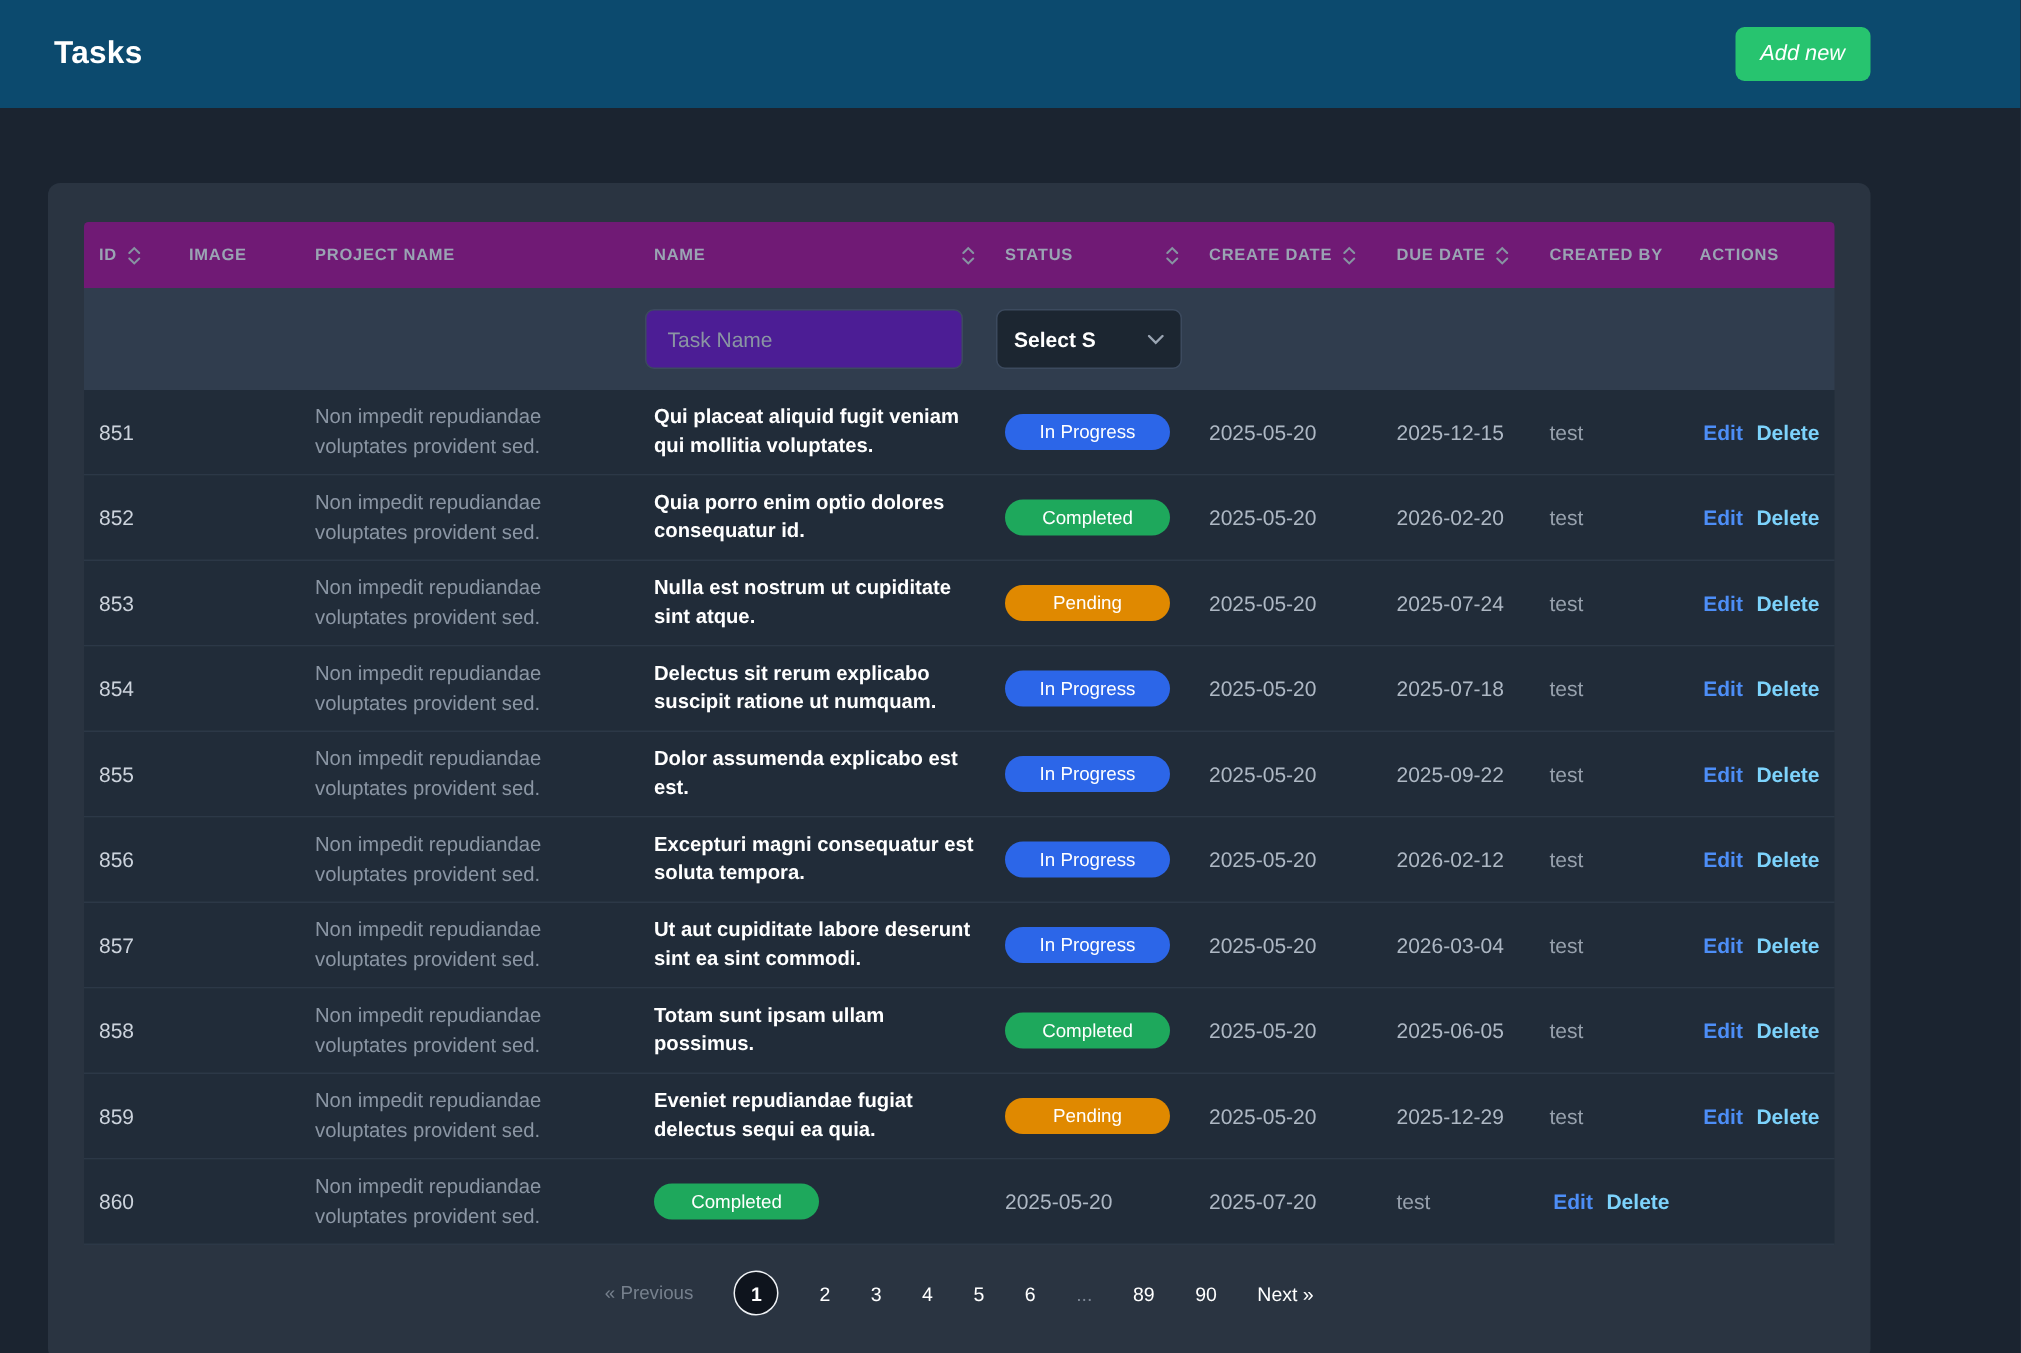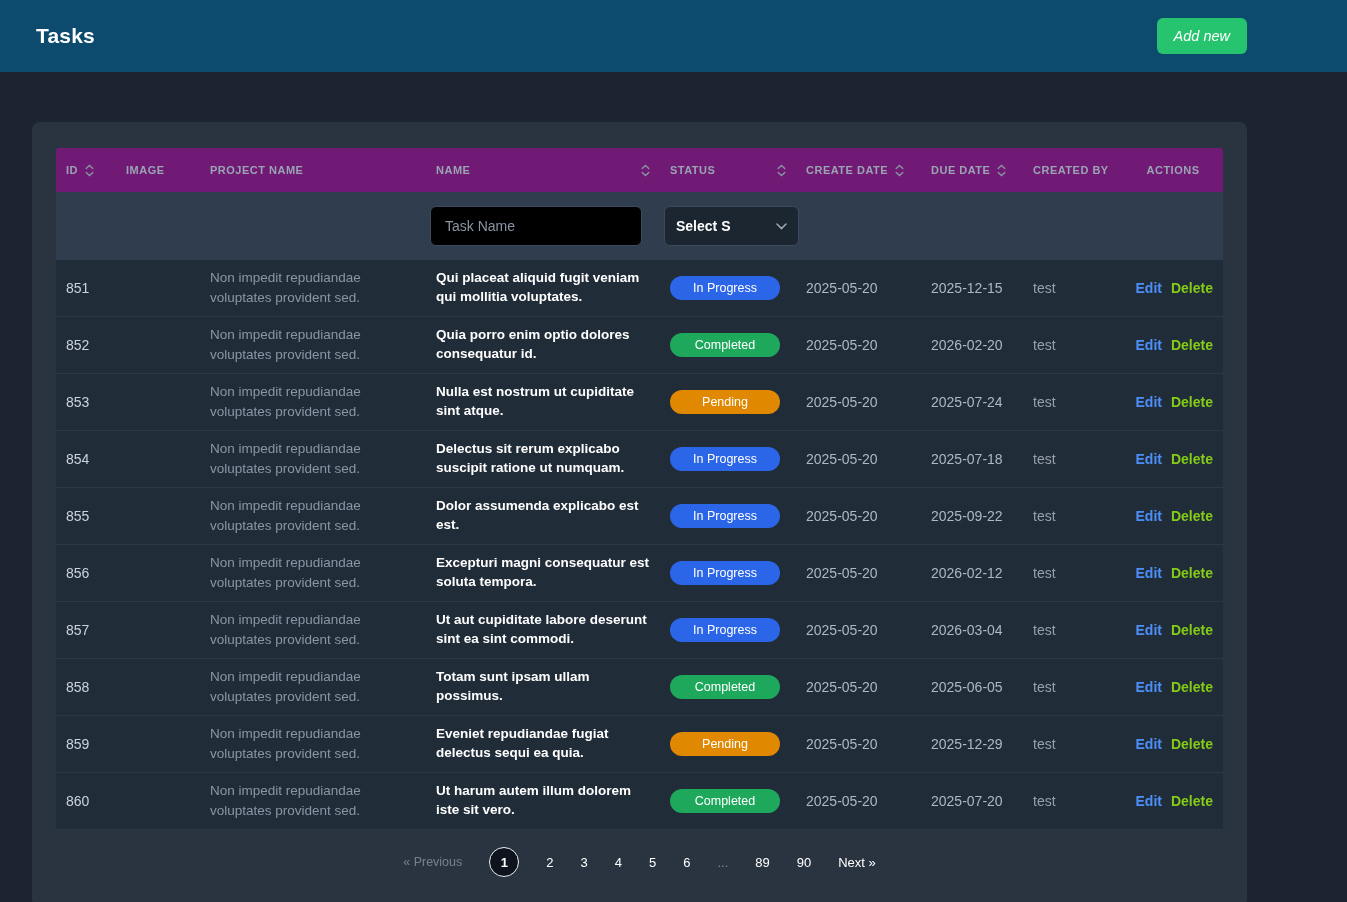--- a/index.html
+++ b/index.html
@@ -58,46 +58,46 @@
     align-items: center;
     gap: 7px;
     padding: 0 10px;
     font-size: 11px;
     font-weight: 700;
     letter-spacing: .5px;
     color: #9aa4b3;
     white-space: nowrap;
   }
   .hcell.spread { justify-content: space-between; }
-  .hcell.right { justify-content: center; }
+  .hcell.right { justify-content: flex-start; }
   .sort { display: inline-flex; color: #8793a2; line-height: 0; }
 
   .frow {
     background: #303d4e;
     height: 68px;
     align-items: center;
   }
   .fcell { padding: 0 4px; }
   .fcell.name-f { grid-column: 4 / 5; padding-right: 18px; }
   .fcell.status-f { grid-column: 5 / 6; }
   .task-input {
     width: 100%;
     height: 40px;
-    background: #000000;
+    background: #4c1d95;
     border: 1px solid #3c4a5e;
     border-radius: 6px;
     color: #e5eaf0;
     font-family: inherit;
     font-size: 14px;
     padding: 0 14px;
     outline: none;
   }
   .task-input::placeholder { color: #8a95a3; }
   .select-box {
-    width: 135px;
+    width: 124px;
     height: 40px;
     background: #1c2631;
     border: 1px solid #3c4a5e;
     border-radius: 6px;
     display: flex;
     align-items: center;
     justify-content: space-between;
     padding: 0 11px;
     color: #ffffff;
     font-weight: 700;
@@ -116,21 +116,21 @@
   }
   .cell { padding: 8px 10px; }
   .cell.id { color: #ccd3dc; }
   .cell.project { color: #8b96a4; font-size: 13.5px; line-height: 1.45; }
   .cell.name { color: #ffffff; font-weight: 700; font-size: 13.5px; line-height: 1.4; }
   .cell.date { color: #aeb8c4; }
   .cell.creator { color: #97a1ad; }
   .cell.actions { display: flex; justify-content: flex-end; gap: 9px; white-space: nowrap; }
   .cell.actions a { text-decoration: none; font-weight: 700; font-size: 14px; cursor: pointer; }
   .cell.actions a.edit { color: #4d8ef7; }
-  .cell.actions a.del { color: #84cc16; }
+  .cell.actions a.del { color: #7dd3fc; }
 
   .pill {
     display: inline-flex;
     justify-content: center;
     align-items: center;
     width: 110px;
     padding: 5px 0;
     border-radius: 14px;
     color: #ffffff;
     font-size: 12.5px;
@@ -398,21 +398,20 @@
     <div class="cell actions">
       <a class="edit">Edit</a>
       <a class="del">Delete</a>
     </div>
   </div>
 
   <div class="grid trow">
     <div class="cell id">860</div>
     <div class="cell img"></div>
     <div class="cell project">Non impedit repudiandae voluptates provident sed.</div>
-    <div class="cell name">Ut harum autem illum dolorem iste sit vero.</div>
     <div class="cell">
       <span class="pill" style="background: rgb(30, 168, 92);">Completed</span>
     </div>
     <div class="cell date">2025-05-20</div>
     <div class="cell date">2025-07-20</div>
     <div class="cell creator">test</div>
     <div class="cell actions">
       <a class="edit">Edit</a>
       <a class="del">Delete</a>
     </div>

